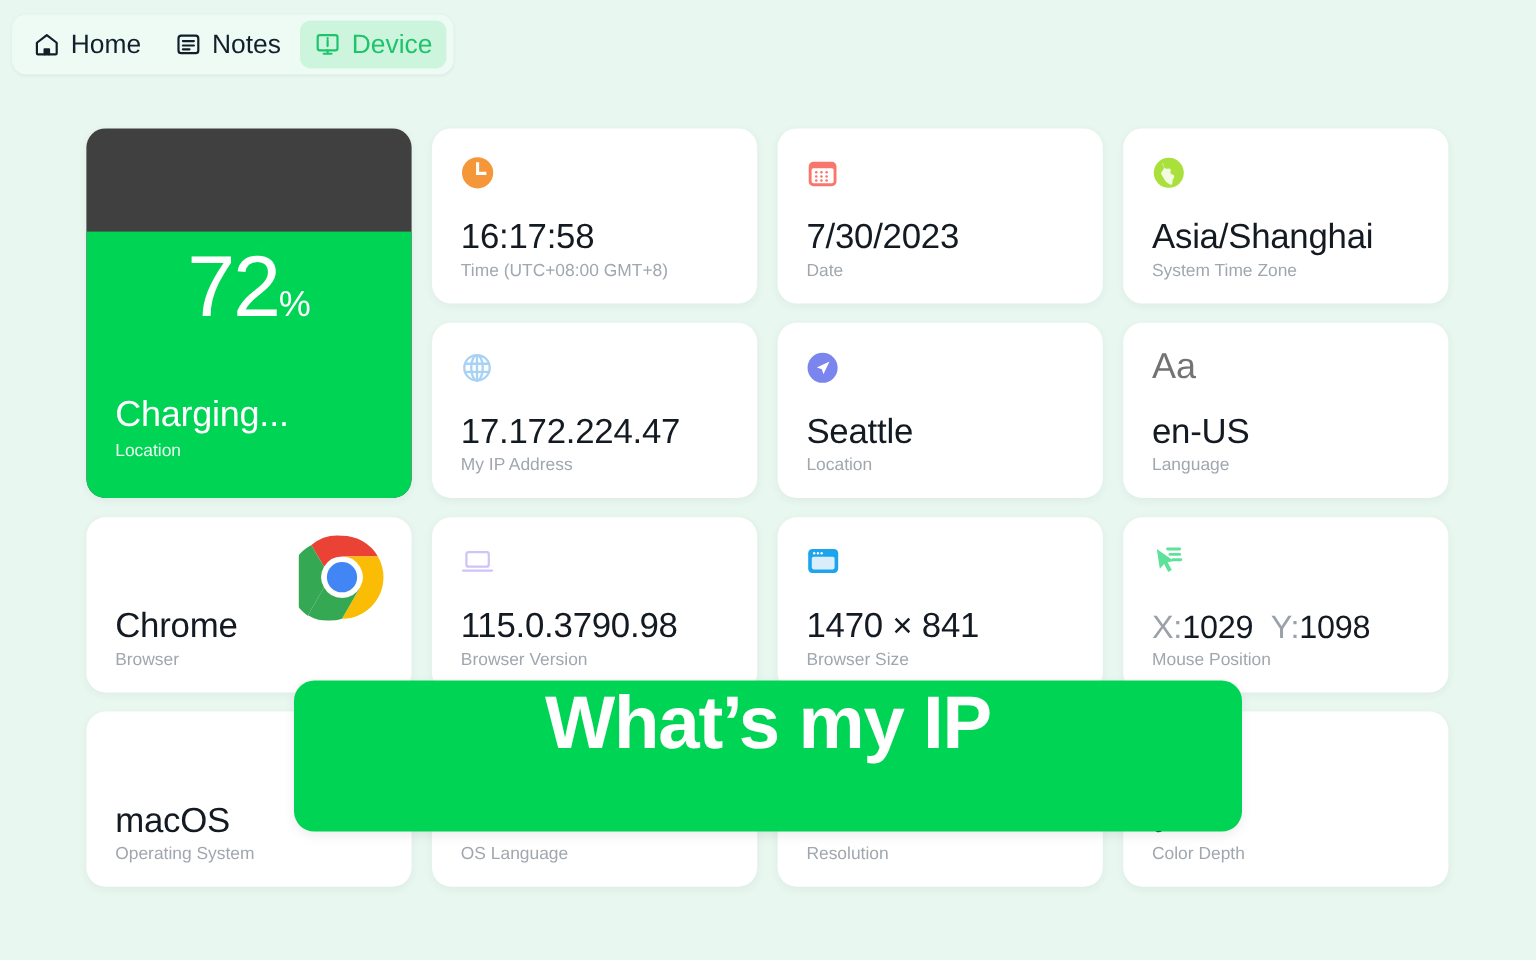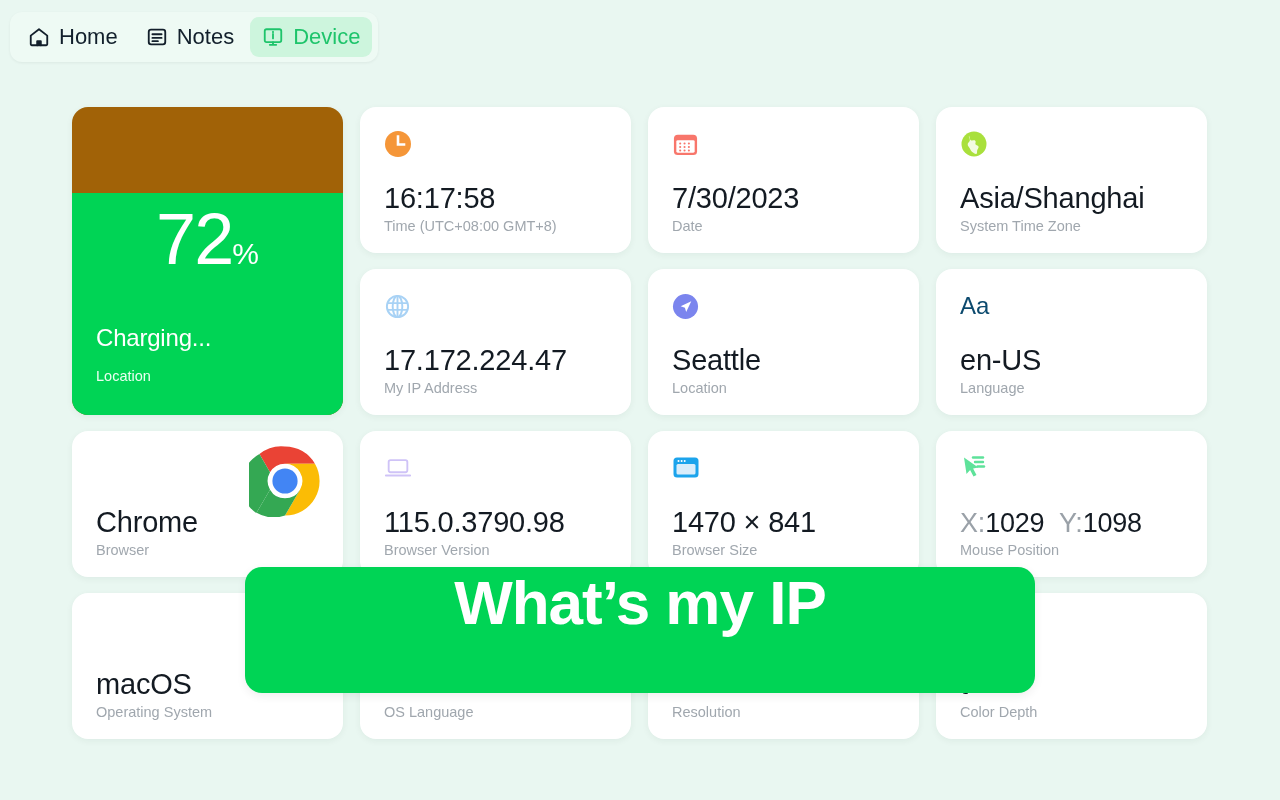--- a/index.html
+++ b/index.html
@@ -72,21 +72,21 @@
     font-size: 14.5px;
     color: #a0a7ae;
     line-height: 1.1;
   }
   .muted-prefix { color: #9aa1a8; }
 
   
   .battery {
     grid-row: span 2;
     padding: 0;
-    background: #a16207;
+    background: #404040;
     justify-content: flex-end;
     border-radius: 16px;
   }
   .battery .fill {
     position: absolute;
     left: 0; right: 0; bottom: 0;
     height: 72%;
     background: #00d455;
   }
   .battery .pct {
@@ -96,21 +96,21 @@
     text-align: center;
     color: #ffffff;
     line-height: 1;
   }
   .battery .pct .num { font-size: 72px; letter-spacing: -2px; }
   .battery .pct .sym { font-size: 30px; }
   .battery .btxt {
     position: relative;
     padding: 0 24px 30px 24px;
   }
-  .battery .btxt .value { color: #ffffff; font-size: 24px; margin-bottom: 19px; }
+  .battery .btxt .value { color: #ffffff; font-size: 30px; margin-bottom: 8px; }
   .battery .btxt .label { color: #eafff1; font-size: 14.5px; }
 
   
   .chrome-logo { position: absolute; top: 14px; right: 22px; }
 
   
   .banner {
     position: absolute;
     left: 245px; top: 567px;
     width: 790px; height: 126px;
@@ -238,21 +238,21 @@
         <circle cx="14" cy="14" r="13" fill="#7b85ee"></circle>
         <path d="M20 8.5 9 13.8l4.4 1.4 1.3 4.4z" fill="#ffffff"></path>
       </svg>
     </div>
     <div class="value">Seattle</div>
     <div class="label">Location</div>
   </div>
 
   <div class="card">
     <div class="icon-wrap">
-      <span style="font-size:24px;color:#0c4a6e;line-height:1;">Aa</span>
+      <span style="font-size:30px;color:#737373;line-height:1;">Aa</span>
     </div>
     <div class="value">en-US</div>
     <div class="label">Language</div>
   </div>
 
   <div class="card">
     <div class="chrome-logo">
       <svg viewBox="0 0 100 100" width="72" height="72">
         <circle cx="50" cy="50" r="48" fill="#ffffff"></circle>
         <path d="M50 2a48 48 0 0 1 41.6 24H50a24 24 0 0 0-20.8 12L14.5 12.6A47.9 47.9 0 0 1 50 2z" fill="#ea4335"></path>

